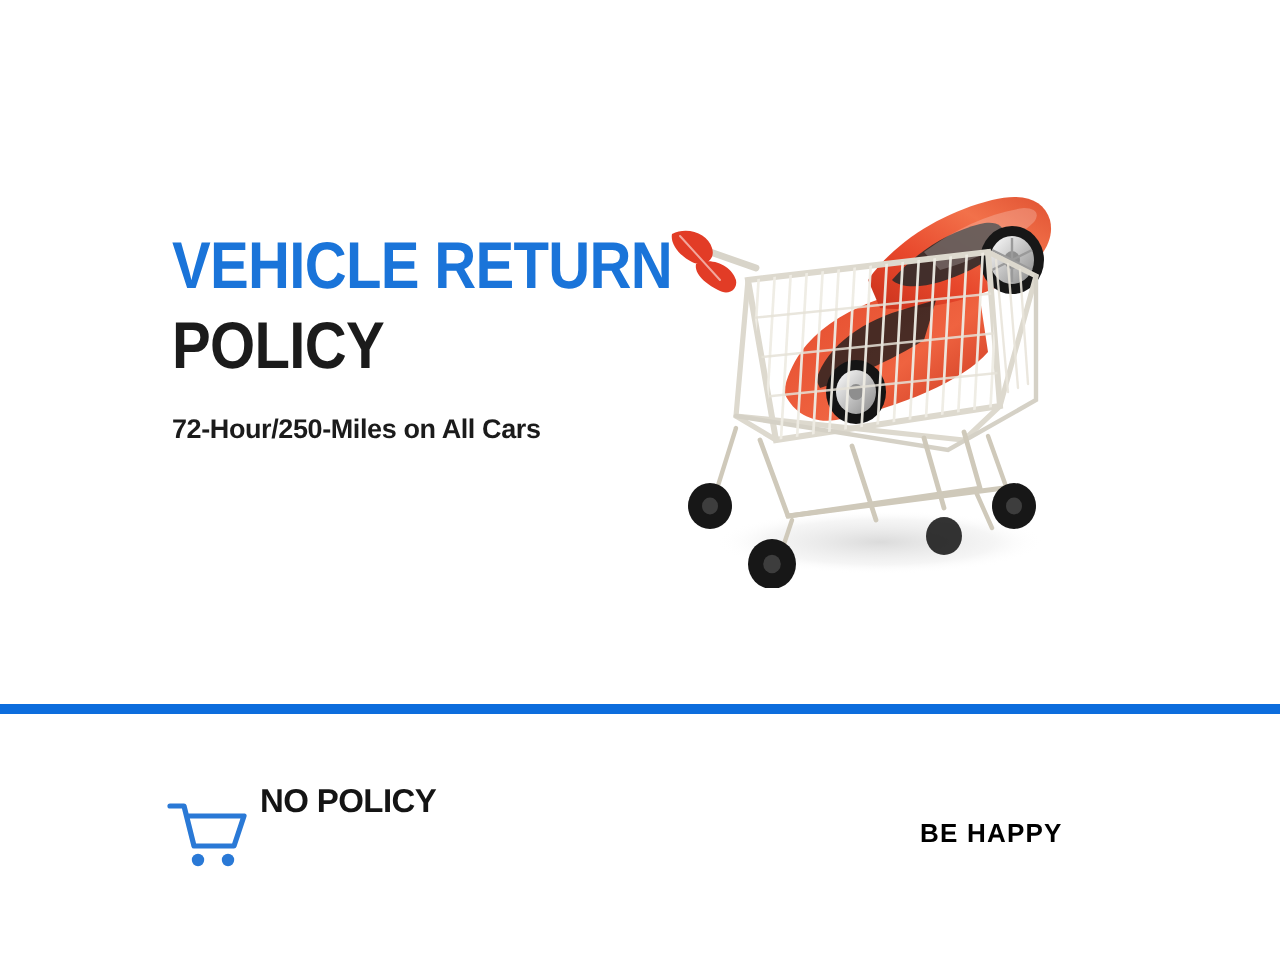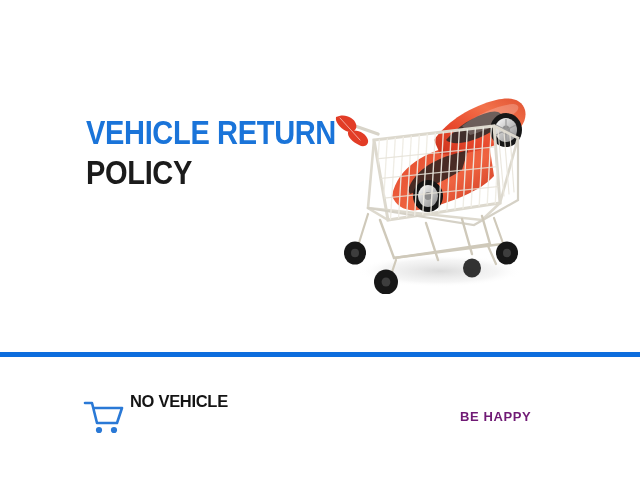--- a/index.html
+++ b/index.html
@@ -159,32 +159,33 @@
     letter-spacing: -0.6px;
     color: #0a0a0a;
     padding-top: 3px;
     box-sizing: border-box;
   }
   .behappy {
     margin-left: 14px;
     font-size: 13px;
     font-weight: bold;
     letter-spacing: 0.6px;
-    color: #701a75;
+    color: #000000;
     white-space: nowrap;
   }
 </style>
 </head>
 <body>
 
 <div class="slide">
 
   <div class="headline">
     <div class="title-line1">VEHICLE RETURN</div>
     <div class="title-line2">POLICY</div>
+    <div class="subtitle">72-Hour/250-Miles on All Cars</div>
   </div>
 
   <div class="hero">
     <svg viewBox="0 0 232 226" xmlns="http://www.w3.org/2000/svg" aria-hidden="true">
       <defs>
         <linearGradient id="carBody" x1="0" y1="1" x2="1" y2="0">
           <stop offset="0%" stop-color="#c9321c"></stop>
           <stop offset="35%" stop-color="#e8482c"></stop>
           <stop offset="70%" stop-color="#f2714a"></stop>
           <stop offset="100%" stop-color="#e05232"></stop>
@@ -330,21 +331,21 @@
     <div class="nbc-cart">
       <svg viewBox="0 0 44 40" xmlns="http://www.w3.org/2000/svg" aria-hidden="true">
         <g fill="none" stroke="#2a79d6" stroke-width="2.6" stroke-linecap="round" stroke-linejoin="round">
           <path d="M3 6 L10 6 L15 26 L35 26 L40 11 L12 11"></path>
         </g>
         <circle cx="17" cy="33" r="3.1" fill="#2a79d6"></circle>
         <circle cx="32" cy="33" r="3.1" fill="#2a79d6"></circle>
       </svg>
     </div>
     <div class="nbc-text">
-      <div class="nbc-top">NO VEHICLE</div>
+      <div class="nbc-top">NO POLICY</div>
     </div>
   </div>
 
   <div class="dgdg-wrap">
     <div class="behappy">BE HAPPY</div>
   </div>
 
 </div>
 
 </body></html>

